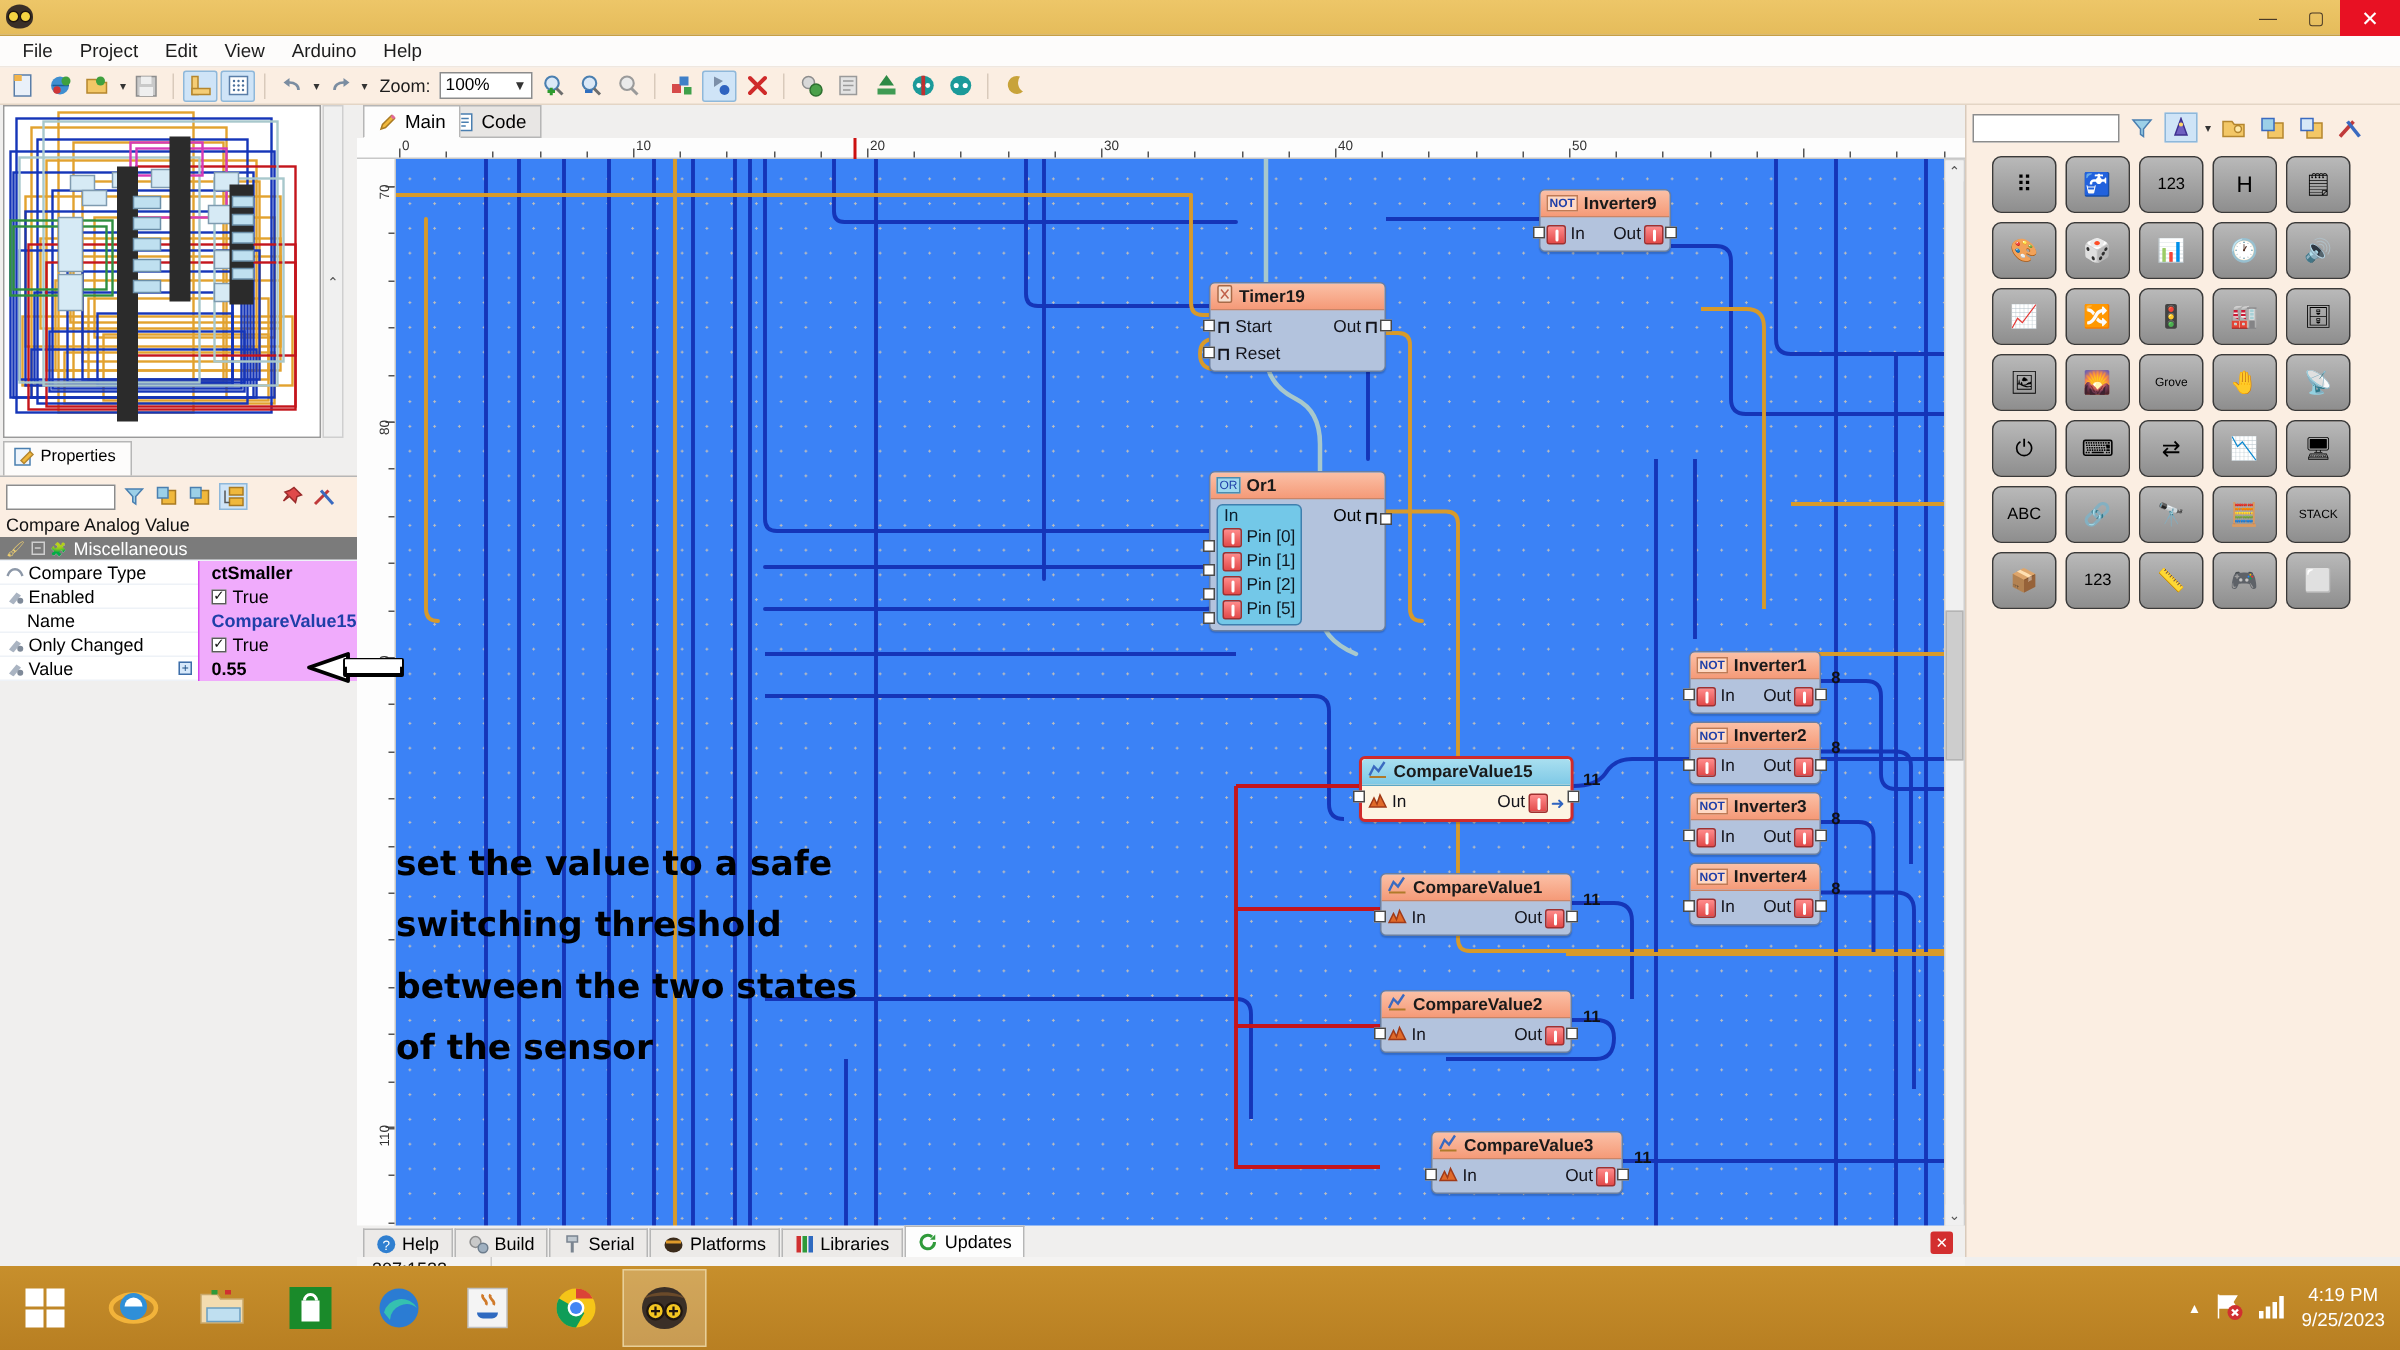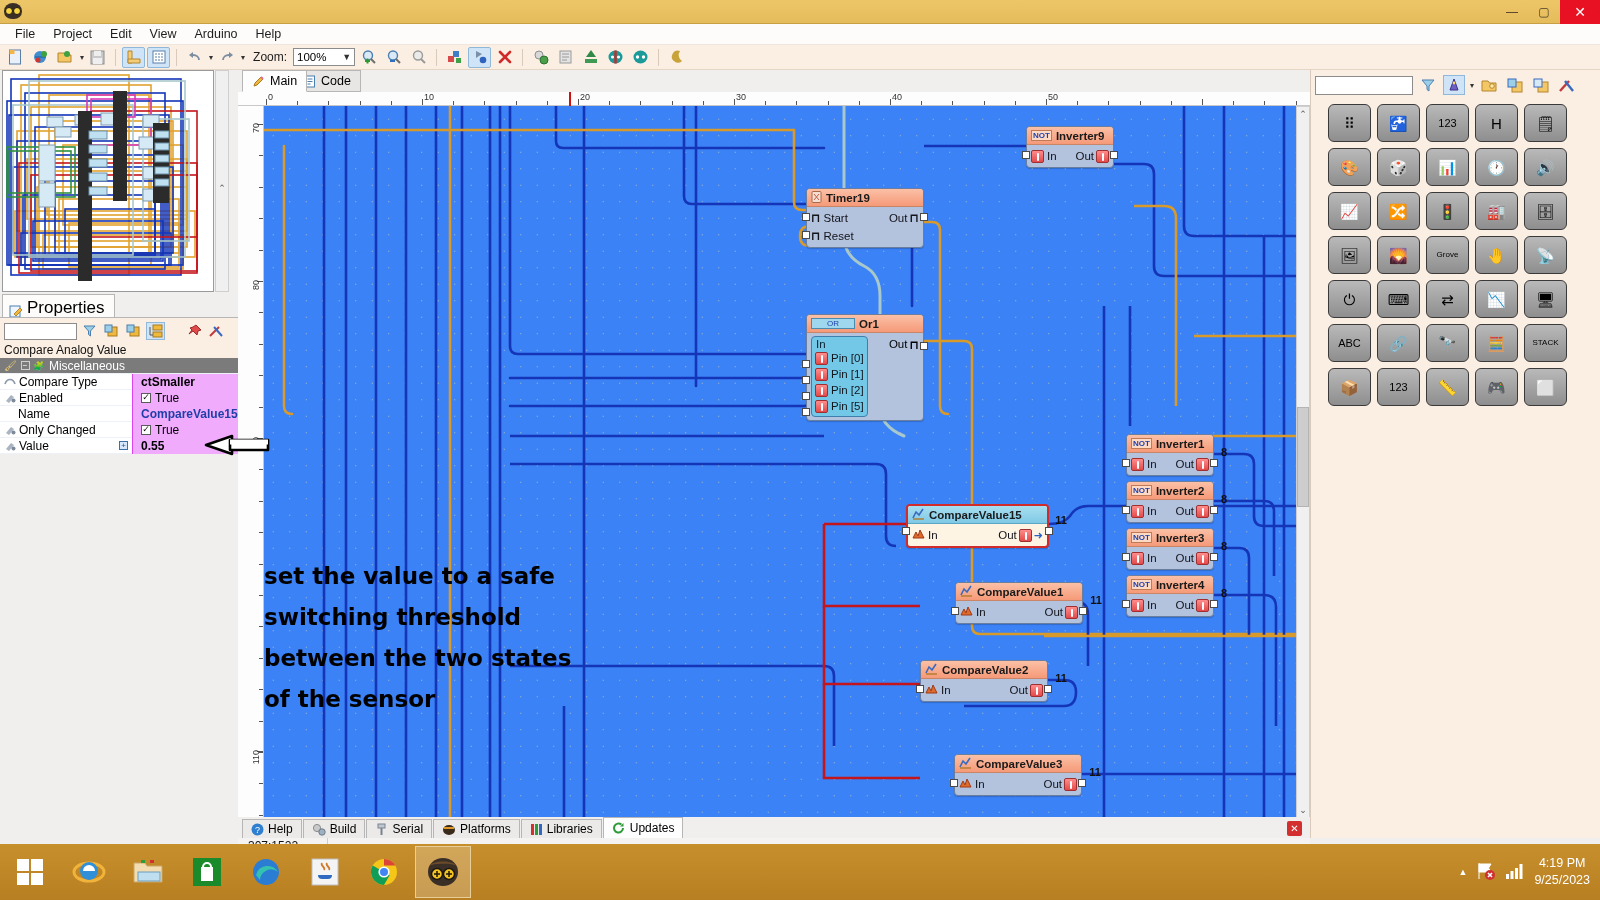--- a/index.html
+++ b/index.html
@@ -71,21 +71,21 @@
     background:#fff; border:1px solid #9a9a9a; overflow:hidden;
   }
   .thumb-vscroll { position:absolute; left:215px; top:0px; width:14px;height:222px; background:#f0f0f0; border:1px solid #cfcfcf;}
 
   .proptab {
     position:absolute; left:0; top:224px; width:238px; height:24px;
   }
   .ptab {
     position:absolute; left:2px; top:0; height:24px; padding:3px 10px 0 6px;
     background:#fdfcfb; border:1px solid #b6b6b6; border-bottom:none;
-    display:flex; align-items:flex-end; gap:4px; font-size:17px;
+    display:flex; align-items:flex-start; gap:4px; font-size:11px;
   }
   .propbody {
     position:absolute; left:0; top:247px; width:238px; height:108px;
     background:#fbeee2; border-top:1px solid #b6b6b6;
   }
   .proptoolbar { display:flex; align-items:center; gap:3px; padding:4px 4px 0 4px; }
   .pfilter { width:73px;height:17px;background:#fff;border:1px solid #8c8c8c;}
   .pbtn { width:19px;height:18px;display:flex;align-items:center;justify-content:center; border:1px solid transparent;}
   .pbtn.on { background:#cfe4f7; border-color:#8fb8da;}
   .ptitle { font-size:12px; padding:3px 0 1px 4px; color:#111; }
@@ -821,21 +821,21 @@
               </span>
           </div>
         </div>
         <div class="pinsq" style="left:-5px;top:24px;"></div>
         <div class="pinsq" style="left:-5px;top:42px;"></div>
         <div class="pinsq" style="right:-5px;top:24px;"></div>
       </div>
 
       <div class="blk" style="left:542px; top:208px; width:118px;">
         <div class="bh">
-          <span style="font-size:8px;color:#1f3fa8;font-weight:normal;background:#9fd8ee;border:1px solid #4a8cb0;padding:0 15px;">OR</span>
+          <span style="font-size:8px;color:#1f3fa8;font-weight:normal;background:#9fd8ee;border:1px solid #4a8cb0;padding:0 1px;">OR</span>
           <span>Or1</span>
         </div>
         <div class="bb" style="display:flex;gap:4px;padding:3px 4px;">
           <div class="subin">
             <div class="sl">In</div>
             <div class="pinrow">
                 <span class="redico"></span>
                 <span>Pin [0]</span>
               </div>
             <div class="pinrow">
@@ -888,21 +888,21 @@
               <span class="redico"></span>
               <span style="color:#2f63c0;font-size:11px;">➜</span>
             </span>
           </div>
         </div>
         <div class="pinsq" style="left:-6px;top:21px;"></div>
         <div class="pinsq" style="right:-6px;top:21px;"></div>
         <div class="pinnum" style="right:-20px;top:8px;">11</div>
       </div>
 
-      <div class="blk" style="left:691px; top:476px; width:128px;">
+      <div class="blk" style="left:656px; top:476px; width:128px;">
         <div class="bh">
           <span>
             <svg width="13" height="12" viewBox="0 0 13 12">
                 <path d="M1 10l3-6 3 3 4-6" fill="none" stroke="#3a6ac0" stroke-width="1.6"></path>
                 <path d="M1 11h11" stroke="#b07a2a" stroke-width="1.4"></path>
               </svg>
           </span>
           <span>CompareValue1</span>
         </div>
         <div class="bb">

